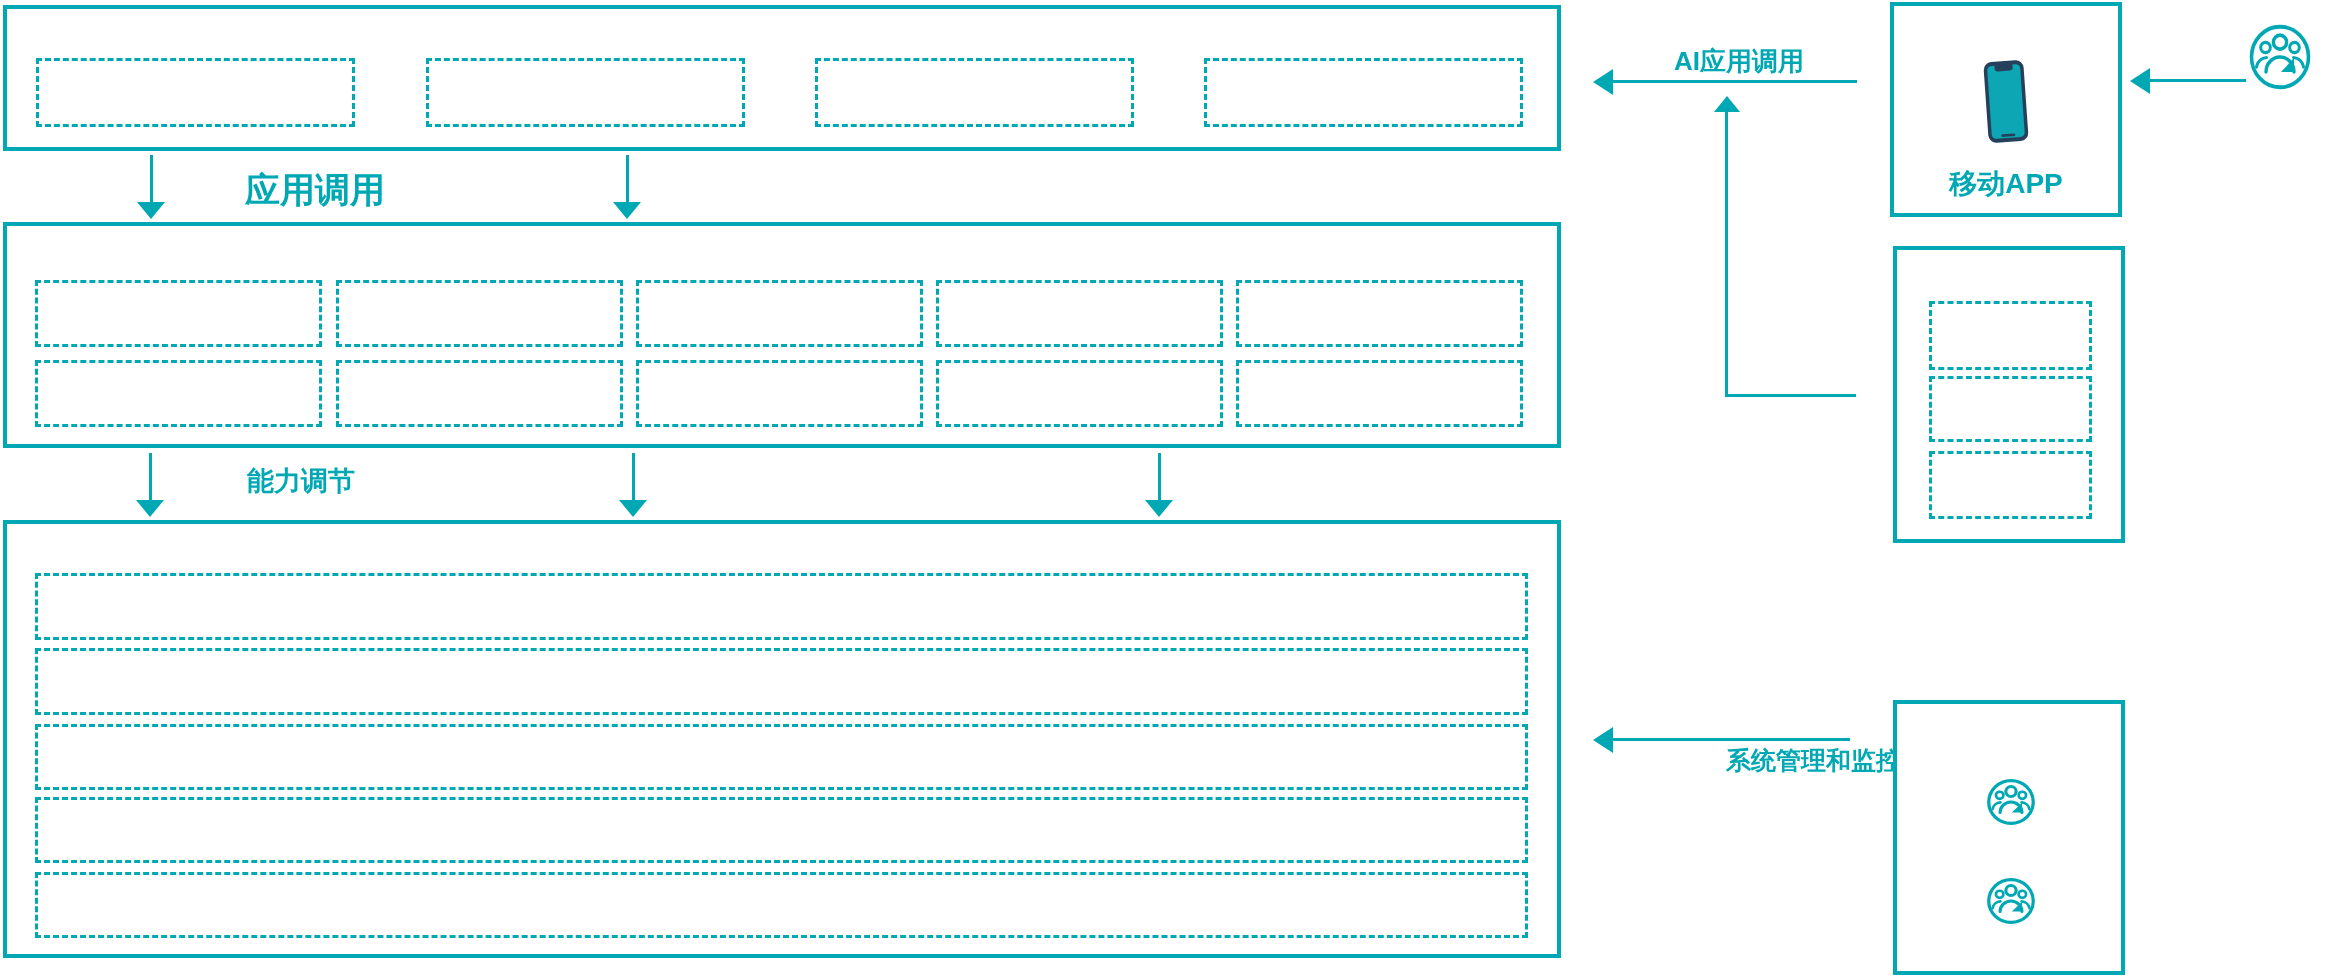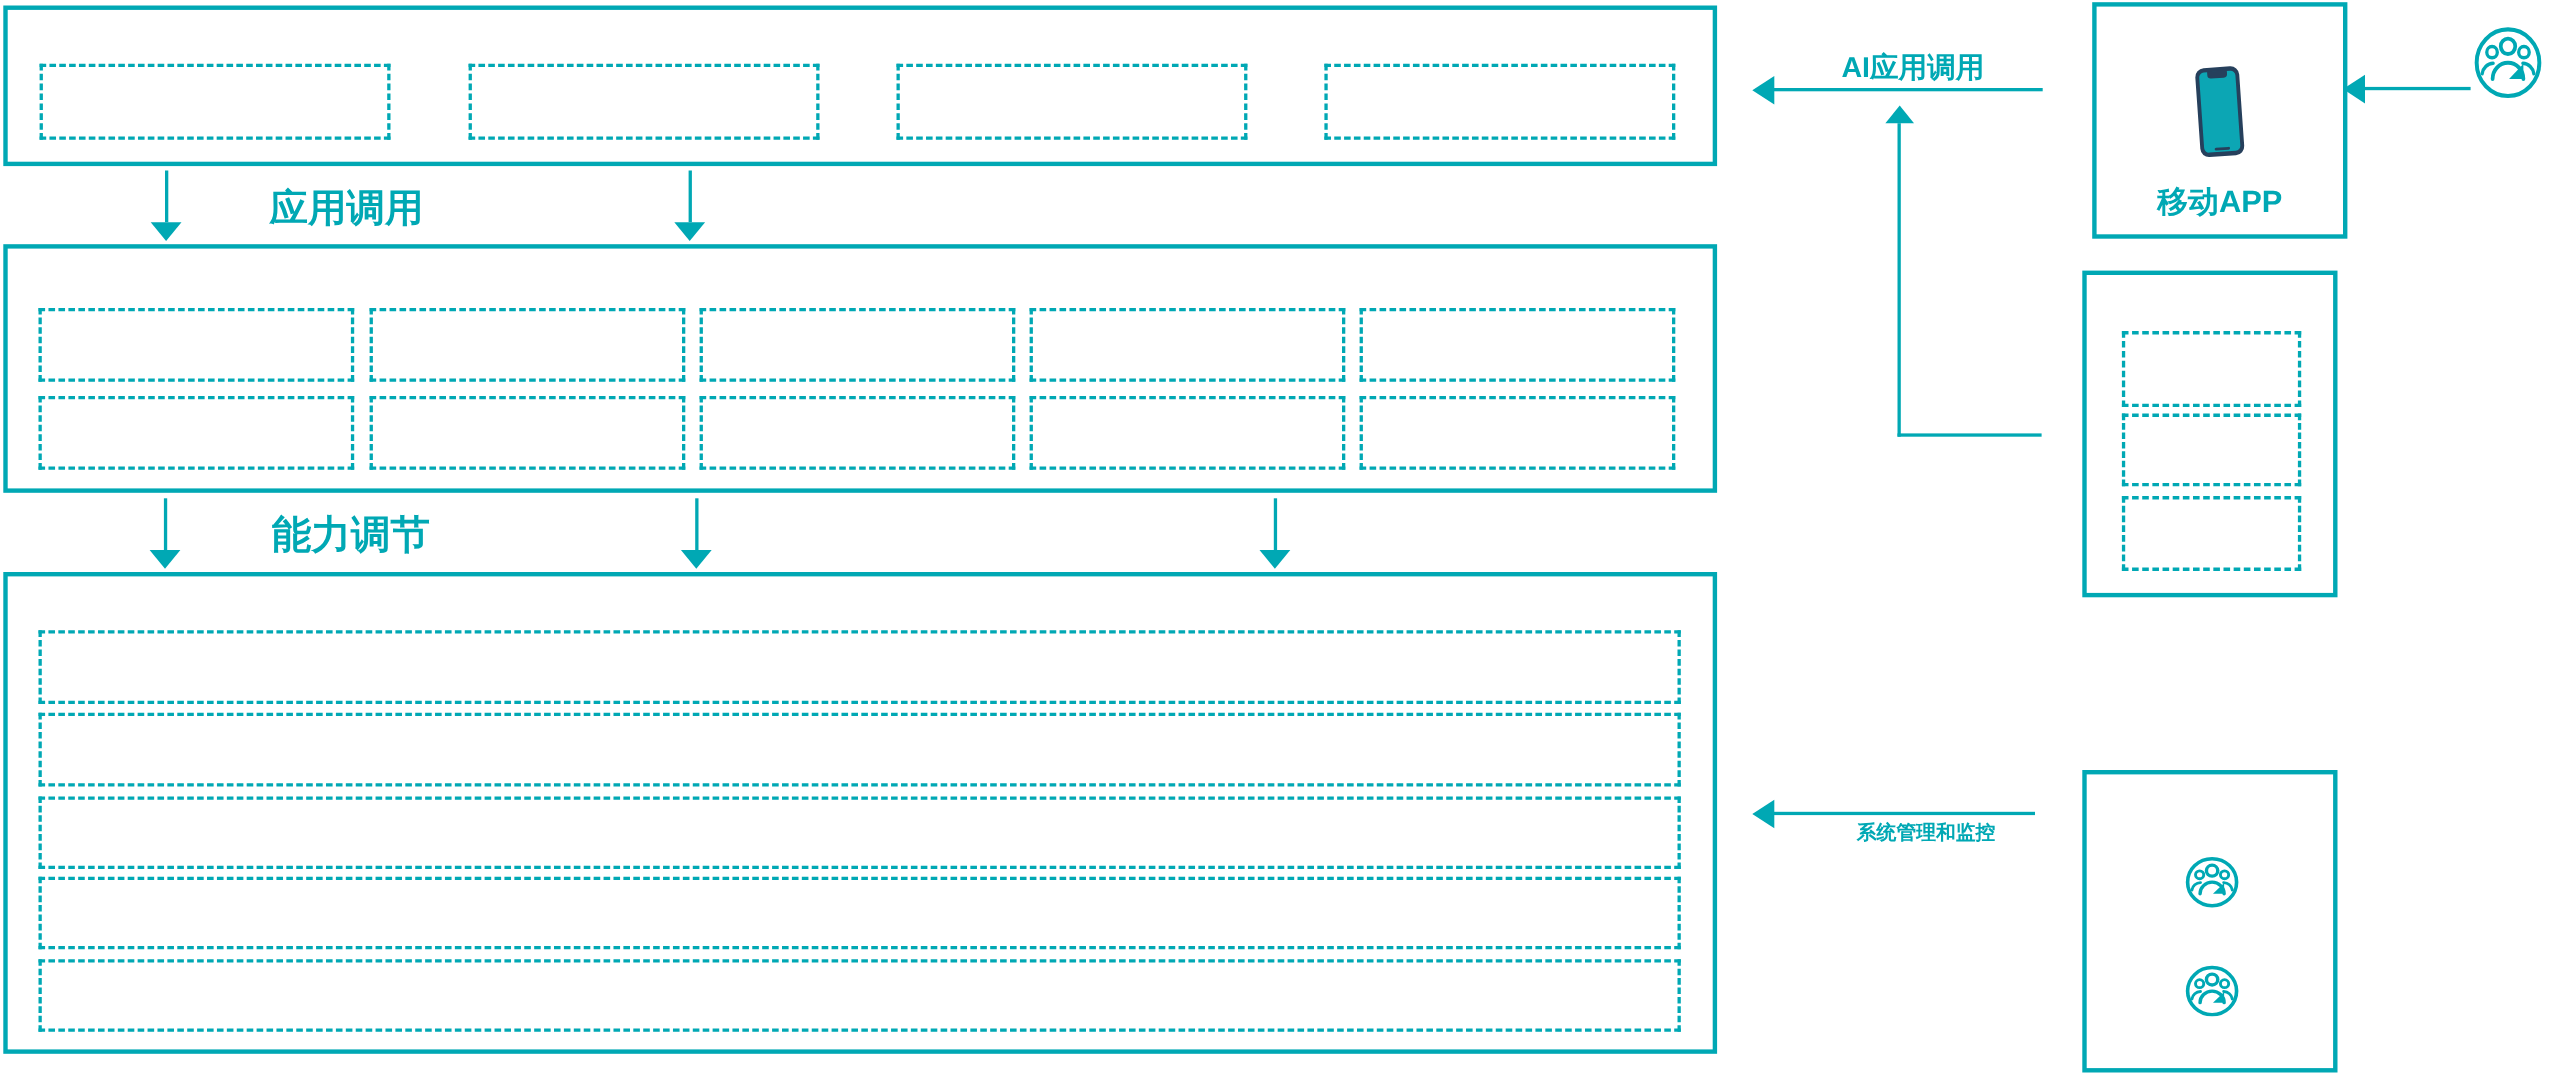--- a/index.html
+++ b/index.html
@@ -63,39 +63,39 @@
     <div class="head"></div>
   </div>
   <div class="varrow" style="left:619px;top:453px;">
     <div class="stem"></div>
     <div class="head"></div>
   </div>
   <div class="varrow" style="left:1145px;top:453px;">
     <div class="stem"></div>
     <div class="head"></div>
   </div>
-  <div class="lbl" style="left:247px;top:468px;font-size:36px;">能力调节</div>
+  <div class="lbl" style="left:247px;top:468px;font-size:27px;">能力调节</div>
 
   <div class="panel" style="left:3px;top:520px;width:1558px;height:438px;">
     <div class="ph" style="left:28px;top:49px;width:1493px;height:67px;"></div>
     <div class="ph" style="left:28px;top:124px;width:1493px;height:67px;"></div>
     <div class="ph" style="left:28px;top:200px;width:1493px;height:66px;"></div>
     <div class="ph" style="left:28px;top:273px;width:1493px;height:66px;"></div>
     <div class="ph" style="left:28px;top:348px;width:1493px;height:66px;"></div>
   </div>
 
   <div class="lbl" style="left:1674px;top:48px;font-size:26px;">AI应用调用</div>
   <div class="hline" style="left:1612px;top:80px;width:245px;"></div>
   <div class="tri-left" style="left:1593px;top:69px;"></div>
 
   <div class="tri-up" style="left:1714px;top:96px;"></div>
   <div class="vline" style="left:1725px;top:112px;height:285px;"></div>
   <div class="hline" style="left:1725px;top:394px;width:131px;"></div>
 
-  <div class="panel" style="left:1890px;top:2px;width:232px;height:215px;margin-left:12px;">
+  <div class="panel" style="left:1890px;top:2px;width:232px;height:215px;">
     <div class="phone-wrap" style="left:91px;top:54px;width:42px;height:84px;">
       <svg width="42" height="84" viewBox="0 0 42 84">
         <rect x="1" y="1" width="40" height="81" rx="8" fill="#26405c"></rect>
         <rect x="4.5" y="5" width="33" height="73" rx="4.5" fill="#0ca6b4"></rect>
         <path d="M12 4.5 h18 v3.2 a3.2 3.2 0 0 1 -3.2 3.2 h-11.6 a3.2 3.2 0 0 1 -3.2 -3.2 z" fill="#26405c"></path>
         <rect x="14" y="74" width="14" height="2.6" rx="1.3" fill="#26405c"></rect>
       </svg>
     </div>
     <div class="lbl" style="left:0;top:164px;width:100%;text-align:center;font-size:28px;position:absolute;">移动APP</div>
   </div>
@@ -116,21 +116,21 @@
   <div class="tri-left" style="left:2130px;top:68px;"></div>
 
   <div class="panel" style="left:1893px;top:246px;width:232px;height:297px;">
     <div class="ph" style="left:32px;top:51px;width:163px;height:69px;"></div>
     <div class="ph" style="left:32px;top:126px;width:163px;height:66px;"></div>
     <div class="ph" style="left:32px;top:201px;width:163px;height:68px;"></div>
   </div>
 
   <div class="hline" style="left:1612px;top:738px;width:238px;"></div>
   <div class="tri-left" style="left:1593px;top:727px;"></div>
-  <div class="lbl" style="left:1688px;top:748px;font-size:18px;">系统管理和监控</div>
+  <div class="lbl" style="left:1726px;top:748px;font-size:25px;">系统管理和监控</div>
 
   <div class="panel" style="left:1893px;top:700px;width:232px;height:275px;">
     <div class="icon-wrap" style="left:89px;top:74px;width:50px;height:48px;">
       <svg width="50" height="48" viewBox="0 0 64 64" preserveAspectRatio="none">
         <circle cx="32" cy="32" r="28.5" fill="none" stroke="#00a8b4" stroke-width="4.2"></circle>
         <circle cx="32" cy="18" r="6.6" fill="none" stroke="#00a8b4" stroke-width="4"></circle>
         <path d="M18 46 a14 14 0 0 1 28 0" fill="none" stroke="#00a8b4" stroke-width="4" stroke-linecap="round"></path>
         <circle cx="17.5" cy="23" r="4.8" fill="none" stroke="#00a8b4" stroke-width="3.4"></circle>
         <circle cx="46.5" cy="23" r="4.8" fill="none" stroke="#00a8b4" stroke-width="3.4"></circle>
         <path d="M8.5 41.5 a10.5 10.5 0 0 1 10 -9" fill="none" stroke="#00a8b4" stroke-width="3.4" stroke-linecap="round"></path>

